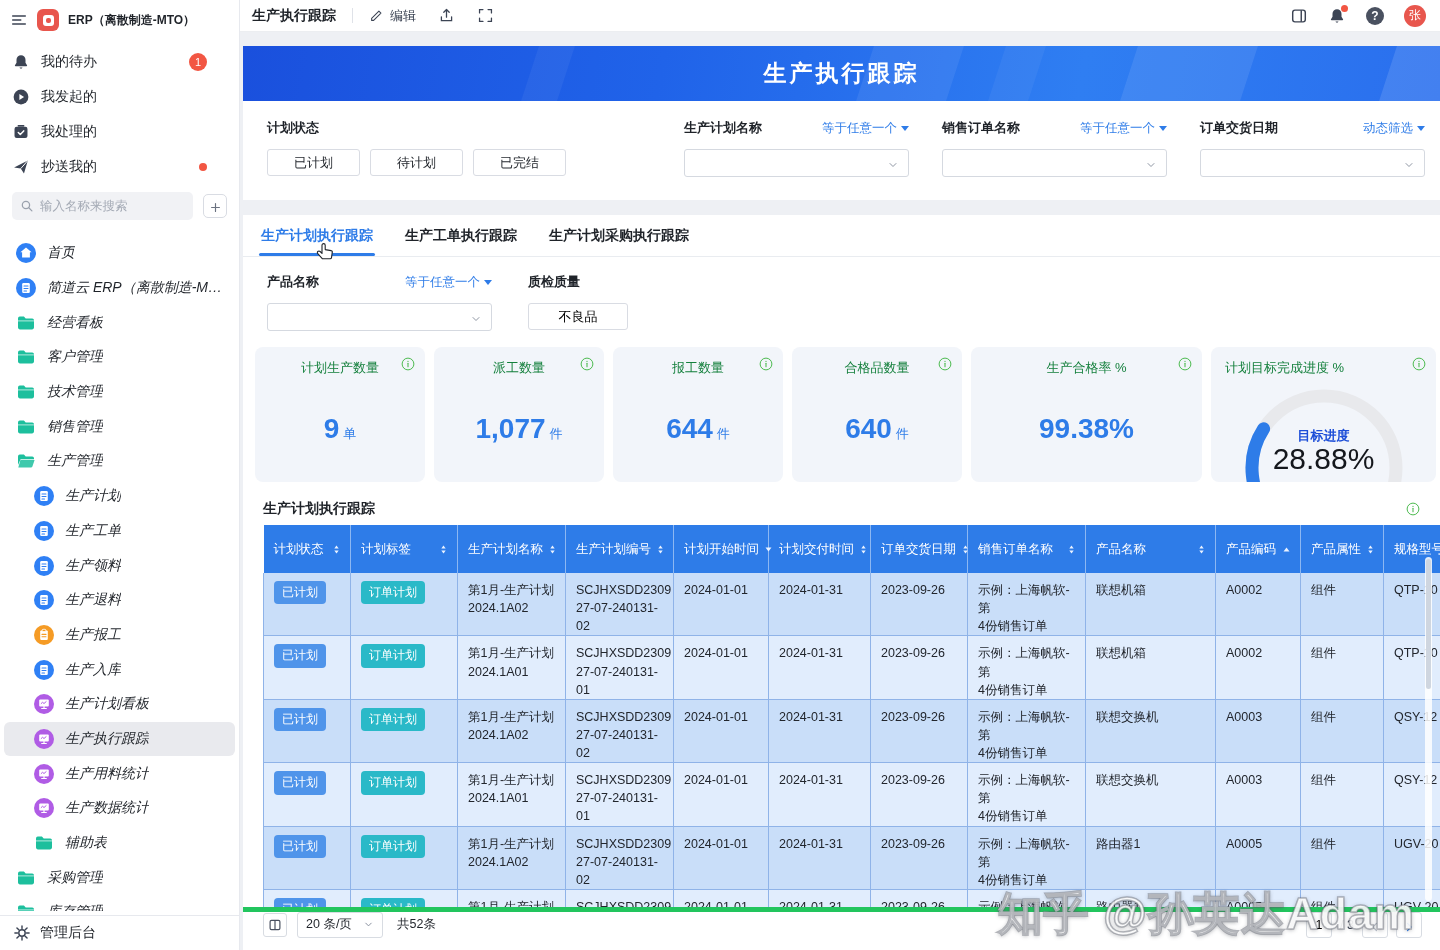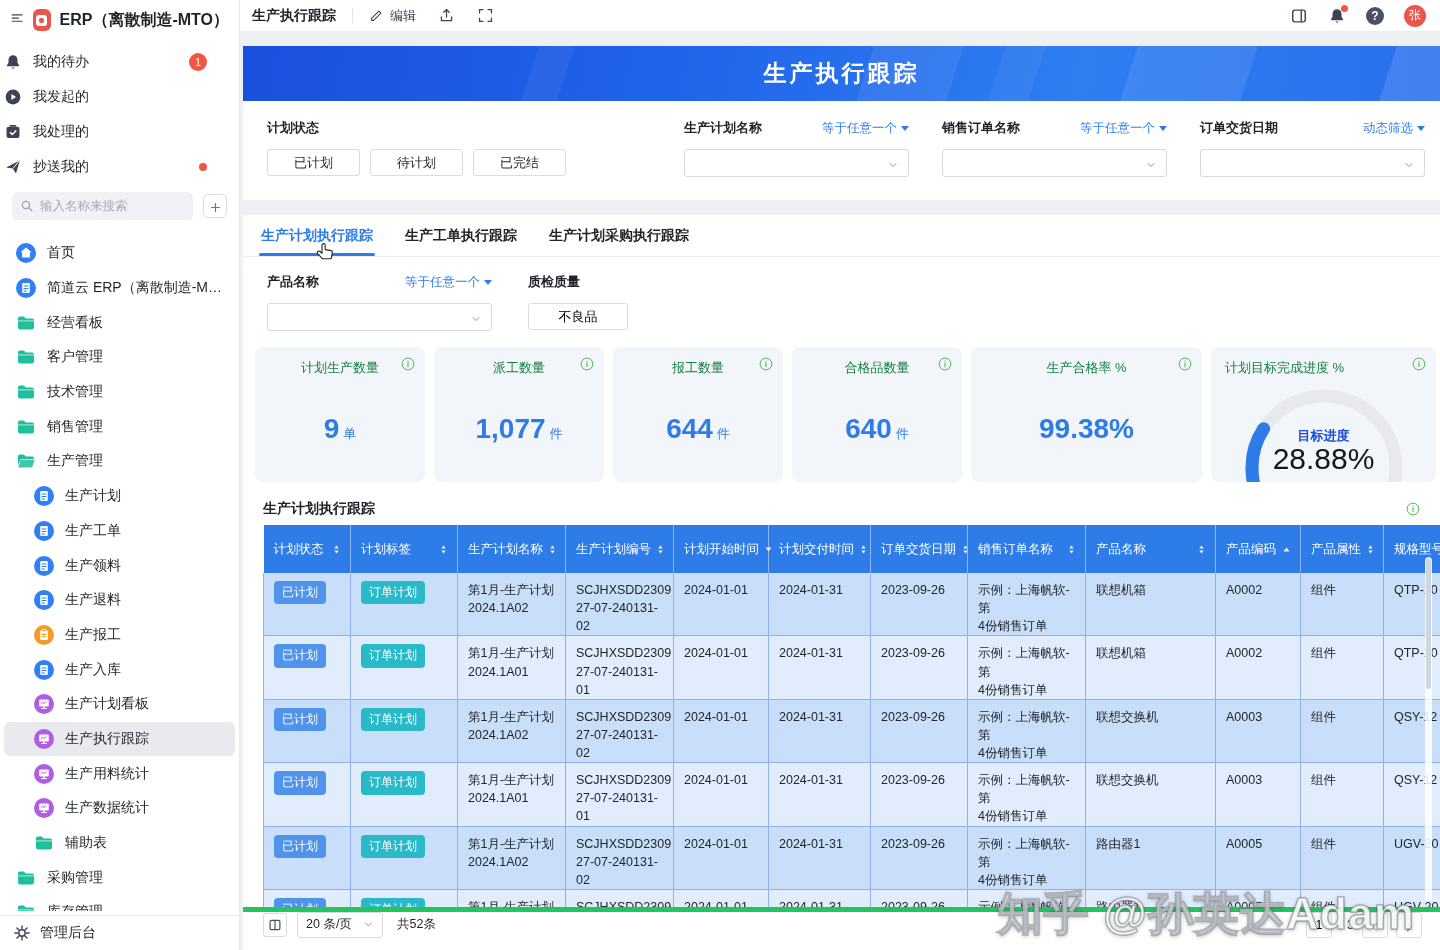--- a/index.html
+++ b/index.html
@@ -8,37 +8,37 @@
   .app { display:flex; width:1440px; height:950px; }
 
   
   .sidebar { width:240px; flex:0 0 240px; background:#fff; border-right:1px solid #e7e9ee;
     display:flex; flex-direction:column; height:950px; overflow:hidden; }
   .sb-head { height:32px; display:flex; align-items:center; padding:0 10px; gap:9px; margin-top:4px; }
   .sb-head .ham { width:18px; height:18px; color:#3c4454; cursor:pointer; }
   .sb-logo { width:22px; height:22px; border-radius:6px; background:#e8564d; display:flex; align-items:center; justify-content:center; }
   .sb-logo .inner { width:11px; height:11px; background:#fff; border-radius:3px; position:relative; }
   .sb-logo .inner::after { content:""; position:absolute; left:3px; top:3px; width:5px; height:5px; border-radius:2px; background:#e8564d; }
-  .sb-title { font-size:16px; font-weight:700; white-space:nowrap; }
+  .sb-title { font-size:12px; font-weight:700; white-space:nowrap; }
   .sb-scroll { flex:1; overflow:hidden; }
-  .sb-item { height:35px; display:flex; align-items:center; padding:0 4px; gap:11px; font-size:14px; cursor:pointer; position:relative; }
+  .sb-item { height:35px; display:flex; align-items:center; padding:0 12px; gap:11px; font-size:14px; cursor:pointer; position:relative; }
   .sb-item .ic { width:18px; height:18px; color:#3c4454; flex:0 0 18px; }
   .sb-badge { position:absolute; right:32px; top:50%; transform:translateY(-50%); min-width:18px; height:18px; border-radius:9px;
     background:#f25643; color:#fff; font-size:11px; display:flex; align-items:center; justify-content:center; padding:0 4px; }
   .sb-dot { position:absolute; right:32px; top:50%; transform:translateY(-50%); width:8px; height:8px; border-radius:50%; background:#f25643; }
   .sb-search { display:flex; align-items:center; gap:10px; margin:8px 12px 16px; }
   .sb-search .box { flex:1; height:28px; background:#f1f2f5; border-radius:5px; display:flex; align-items:center; padding:0 8px; gap:6px; }
   .sb-search .box .ic { width:14px; height:14px; color:#9aa1ad; flex:0 0 14px; }
   .sb-search input { border:none; outline:none; background:transparent; font-size:12.5px; width:100%; color:#1f2329;
     font-family:"Liberation Sans","DejaVu Sans",sans-serif; }
   .sb-search input::placeholder { color:#a4aab5; }
   .sb-search .plus { width:24px; height:24px; border:1px solid #d9dce3; border-radius:5px; display:flex; align-items:center; justify-content:center; color:#6b7280; cursor:pointer; background:#fff; }
   .sb-search .plus .ic { width:13px; height:13px; }
   .sb-nav { margin-top:8px; }
-  .nav-item { height:34.7px; display:flex; align-items:center; padding:0 12px; gap:11px; font-size:14px; cursor:pointer; border-radius:6px; margin:0 4px; }
+  .nav-item { height:34.7px; display:flex; align-items:center; padding:0 12px; gap:11px; font-size:14px; cursor:pointer; border-radius:6px; margin:0 4px;font-style:italic; }
   .nav-item .ic { width:20px; height:20px; flex:0 0 20px; }
   .nav-item.indent { padding-left:30px; }
   .nav-item.selected { background:#e9eaee; }
   .nav-item .lbl { white-space:nowrap; overflow:hidden; text-overflow:ellipsis; }
   .ic-teal { color:#1dbf9d; }
   .sb-foot { border-top:1px solid #e7e9ee; margin-top:4px; padding:8px 14px; display:flex; align-items:center; gap:10px; font-size:14px; cursor:pointer; }
   .sb-foot .ic { width:16px; height:16px; color:#3c4454; }
 
   
   .main { flex:1; display:flex; flex-direction:column; position:relative; background:#eef0f4; min-width:0; }

